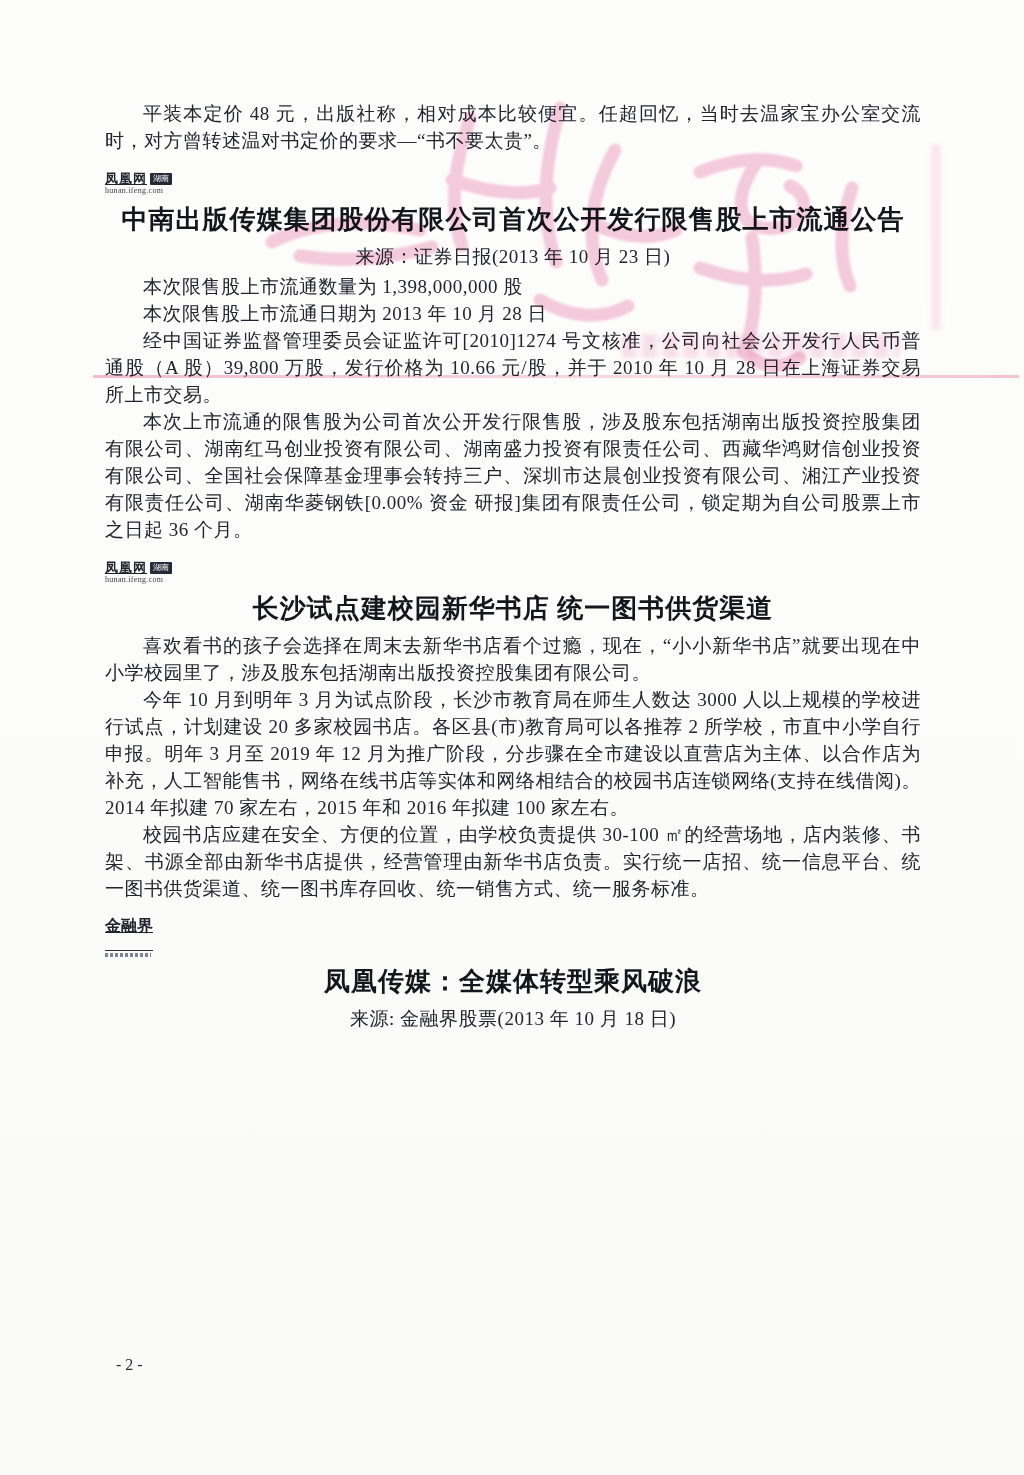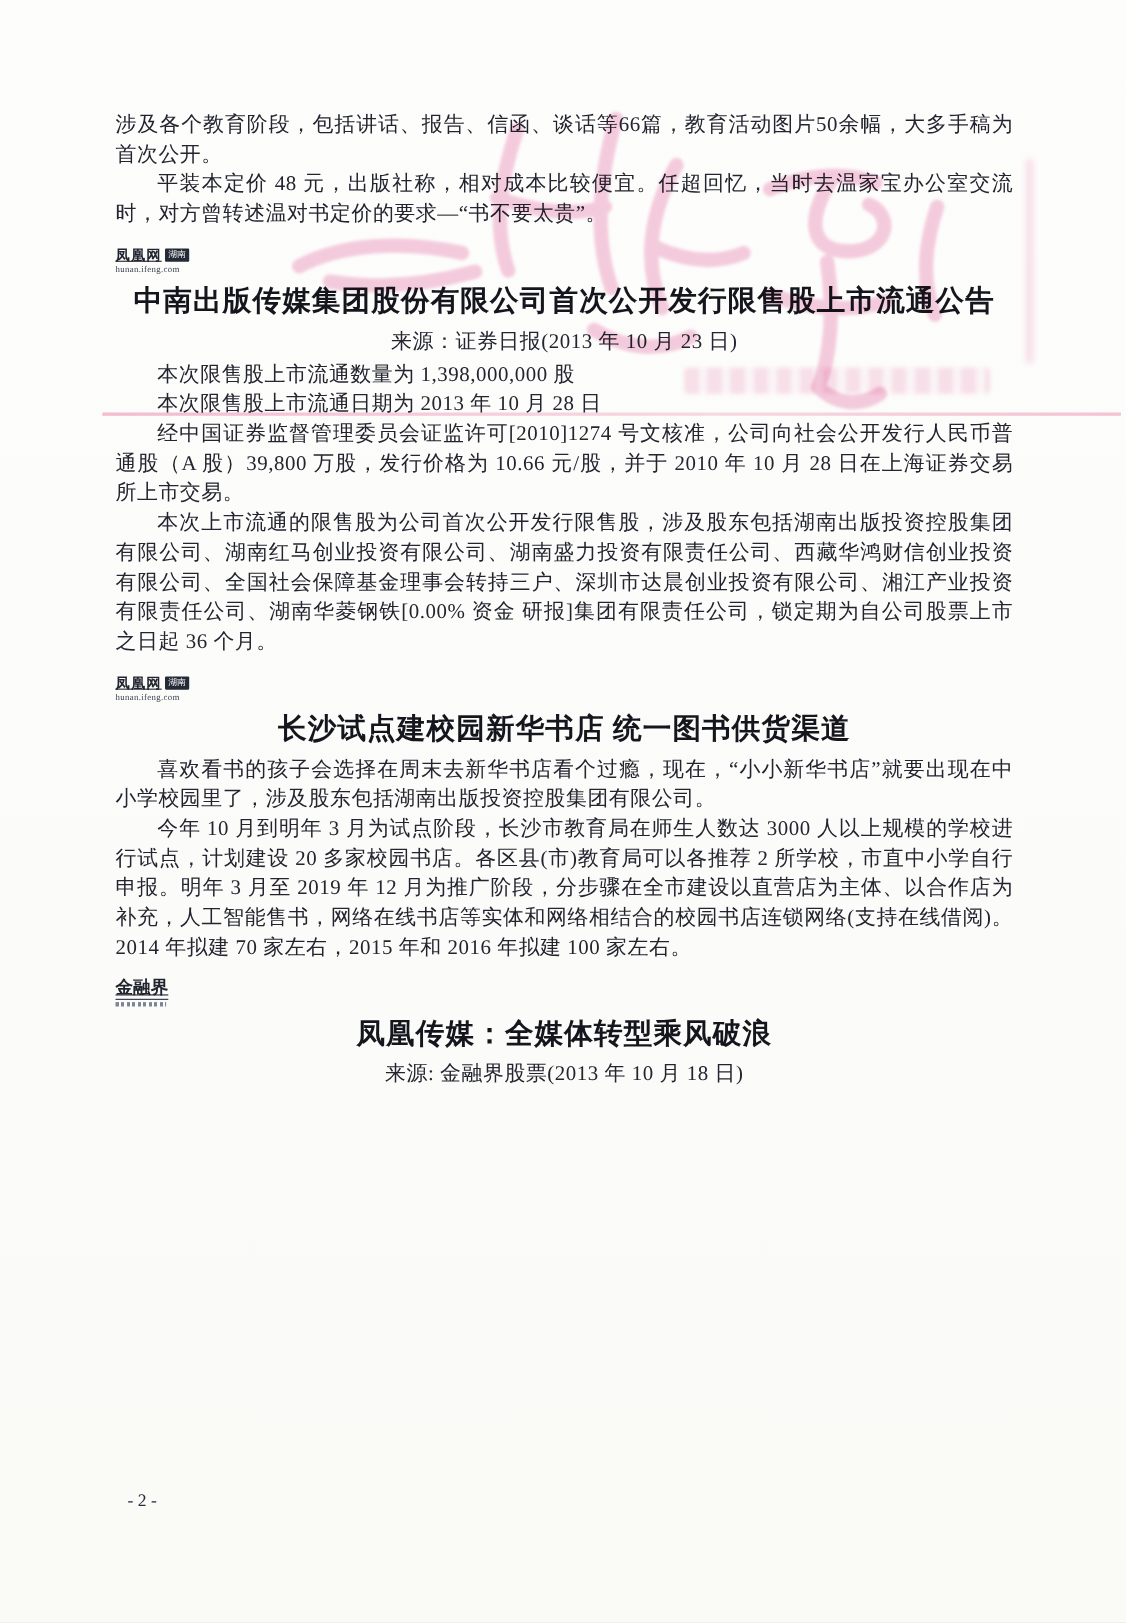--- a/index.html
+++ b/index.html
@@ -69,21 +69,21 @@
     border-radius: 1px;
   }
   .logo-url {
     display: block;
     font-family: Liberation Serif, serif;
     font-size: 8px;
     color: #3a4150;
     margin-top: 1px;
     letter-spacing: 0.3px;
   }
-  .jrj .logo-text { font-size: 16px; letter-spacing: 0; border-bottom: 1px solid #2a2f3a; padding-bottom: 1px; }
+  .jrj .logo-text { font-size: 16px; letter-spacing: 0; border-bottom: 1px solid #2a2f3a; padding-bottom: 16px; }
   .jrj-micro {
     display: block;
     width: 46px;
     height: 4px;
     margin-top: 2px;
     background: repeating-linear-gradient(90deg, #5a6880 0 3px, transparent 3px 5px);
     filter: blur(0.4px);
     opacity: 0.8;
   }
   
@@ -132,21 +132,20 @@
     mix-blend-mode: multiply;
   }
 </style>
 </head>
 <body>
 
 <div class="page">
 
   <div class="content">
 
-    <p class="body no-indent">涉及各个教育阶段，包括讲话、报告、信函、谈话等66篇，教育活动图片50余幅，大多手稿为首次公开。</p>
     <p class="body">平装本定价 48 元，出版社称，相对成本比较便宜。任超回忆，当时去温家宝办公室交流时，对方曾转述温对书定价的要求—“书不要太贵”。</p>
 
     <div class="logo-block">
       <span class="logo-main">
         <span class="logo-text">凤凰网</span>
         <span class="logo-badge">湖南</span>
       </span>
       <span class="logo-url">hunan.ifeng.com</span>
     </div>
     <h2 class="headline">中南出版传媒集团股份有限公司首次公开发行限售股上市流通公告</h2>
@@ -159,20 +158,21 @@
     <div class="logo-block">
       <span class="logo-main">
         <span class="logo-text">凤凰网</span>
         <span class="logo-badge">湖南</span>
       </span>
       <span class="logo-url">hunan.ifeng.com</span>
     </div>
     <h2 class="headline">长沙试点建校园新华书店 统一图书供货渠道</h2>
     <p class="body">喜欢看书的孩子会选择在周末去新华书店看个过瘾，现在，“小小新华书店”就要出现在中小学校园里了，涉及股东包括湖南出版投资控股集团有限公司。</p>
     <p class="body">今年 10 月到明年 3 月为试点阶段，长沙市教育局在师生人数达 3000 人以上规模的学校进行试点，计划建设 20 多家校园书店。各区县(市)教育局可以各推荐 2 所学校，市直中小学自行申报。明年 3 月至 2019 年 12 月为推广阶段，分步骤在全市建设以直营店为主体、以合作店为补充，人工智能售书，网络在线书店等实体和网络相结合的校园书店连锁网络(支持在线借阅)。2014 年拟建 70 家左右，2015 年和 2016 年拟建 100 家左右。</p>
+    <p class="body">校园书店应建在安全、方便的位置，由学校负责提供 30-100 ㎡的经营场地，店内装修、书架、书源全部由新华书店提供，经营管理由新华书店负责。实行统一店招、统一信息平台、统一图书供货渠道、统一图书库存回收、统一销售方式、统一服务标准。</p>
 
     <div class="logo-block jrj">
       <span class="logo-main">
         <span class="logo-text">金融界</span>
       </span>
       <span class="jrj-micro"></span>
     </div>
     <h2 class="headline">凤凰传媒：全媒体转型乘风破浪</h2>
     <p class="source">来源: 金融界股票(2013 年 10 月 18 日)</p>
 

